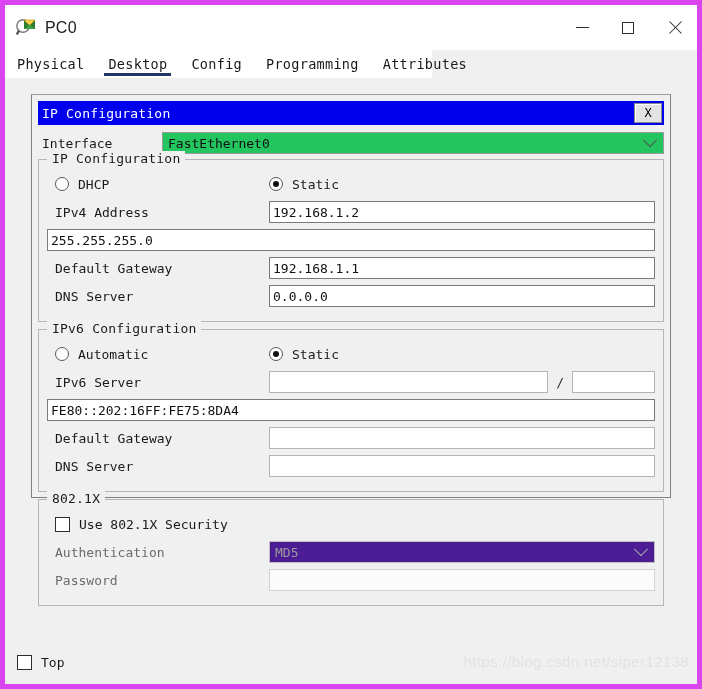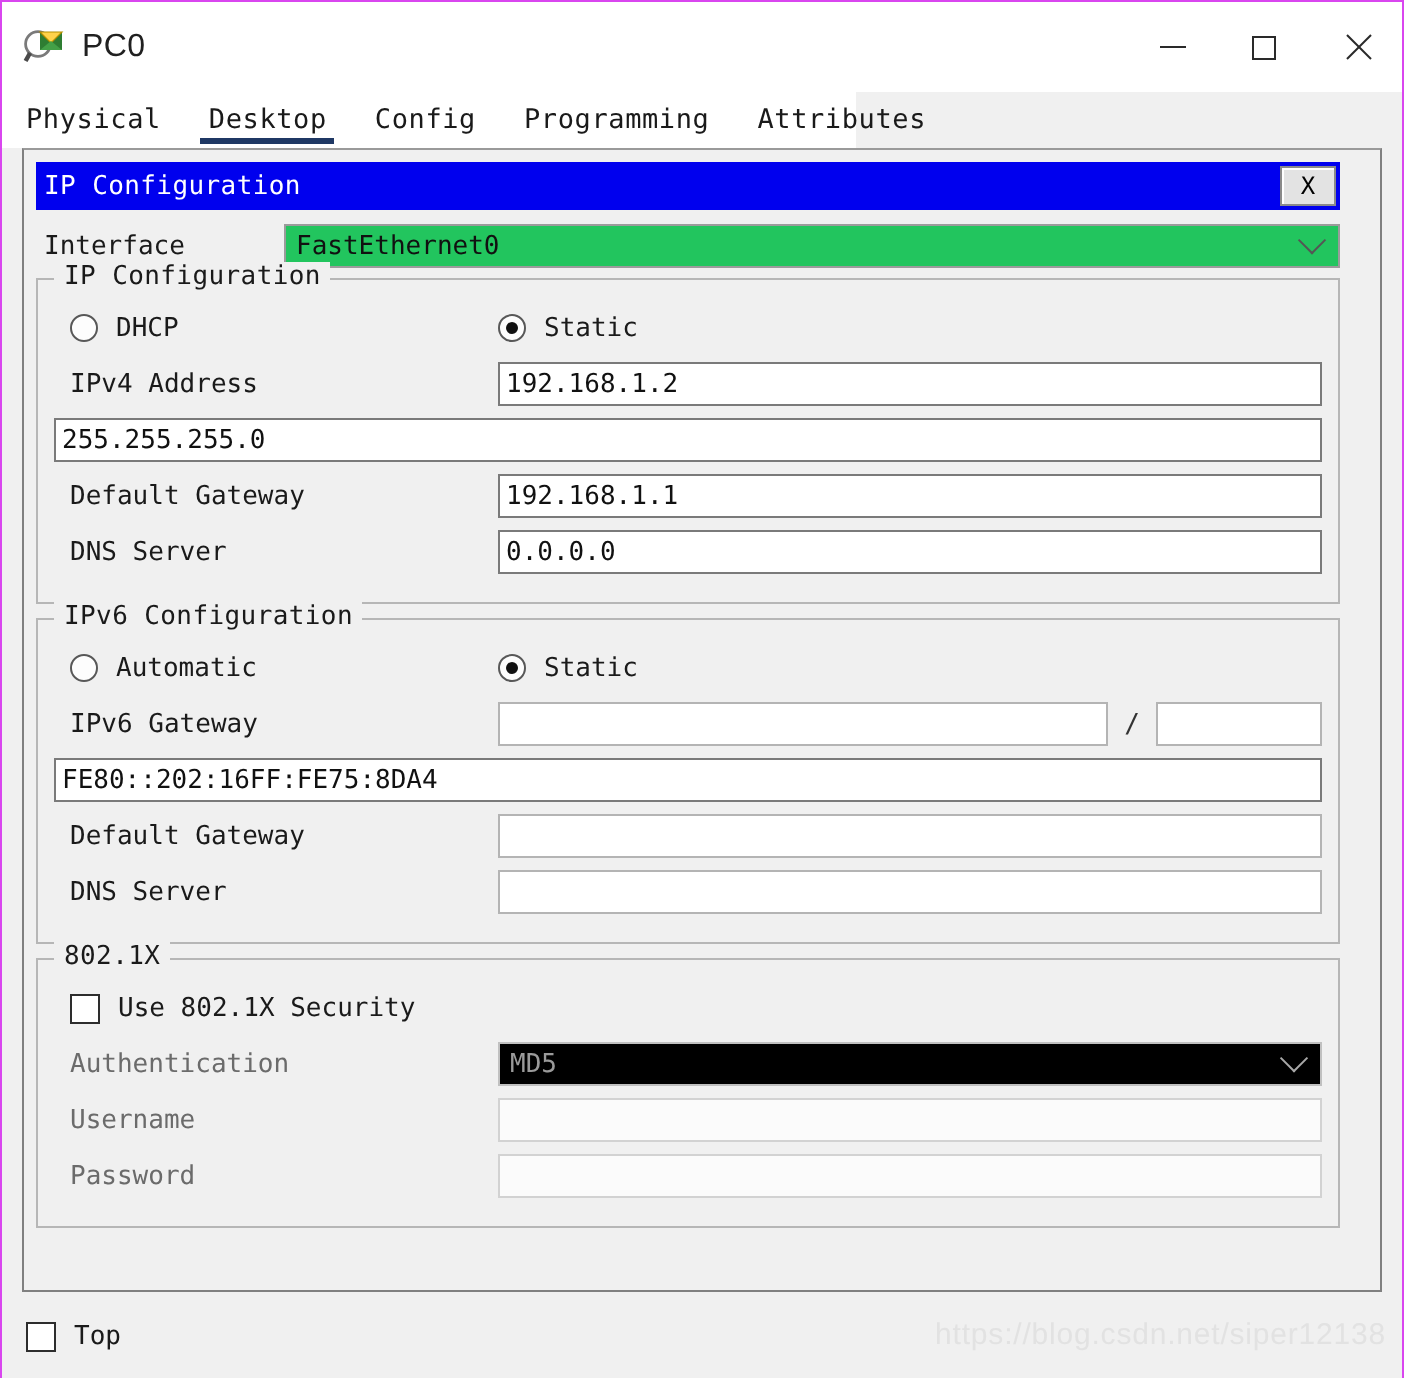--- a/index.html
+++ b/index.html
@@ -12,21 +12,21 @@
     background: #ffffff;
     font-family: "DejaVu Sans Mono", "Liberation Mono", monospace;
     overflow: hidden;
     -webkit-font-smoothing: none;
   }
   .window {
     position: relative;
     width: 702px;
     height: 689px;
     box-sizing: border-box;
-    border: 1px solid #d946ef;
+    border: 5px solid #d946ef;
     background: #f0f0f0;
     display: flex;
     flex-direction: column;
   }
   
   .titlebar {
     height: 45px;
     background: #ffffff;
     display: flex;
     align-items: center;
@@ -132,27 +132,27 @@
 
   
   .content {
     flex: 1 1 auto;
     background: #f0f0f0;
     padding: 0 10px;
     box-sizing: border-box;
     position: relative;
   }
   .outer-panel {
-    margin: 0;
+    margin: 16px;
     border: 1px solid #808080;
     border-top: 1px solid #9a9a9a;
     background: #f0f0f0;
-    height: 572px;
-    box-sizing: border-box;
-    padding: 6px 20px 0 6px;
+    height: 404px;
+    box-sizing: border-box;
+    padding: 6px 6px 0 6px;
   }
   .ipconf-bar {
     background: #0000ee;
     height: 24px;
     display: flex;
     align-items: center;
     justify-content: space-between;
     padding: 0 2px 0 4px;
     box-sizing: border-box;
   }
@@ -196,21 +196,21 @@
     border: 1px solid #9b9b9b;
     display: flex;
     align-items: center;
     padding: 0 4px 0 5px;
     box-sizing: border-box;
     font-size: 13px;
     color: #111;
     justify-content: space-between;
   }
   .combo.disabled {
-    background: #000000;
+    background: #4c1d95;
     border-color: #c0c0c0;
     color: #9a9a9a;
   }
   .chev {
     width: 9px; height: 9px;
     border-right: 1.4px solid #555;
     border-bottom: 1.4px solid #555;
     transform: rotate(45deg) translate(-2px,-2px);
     margin-right: 4px;
   }
@@ -446,21 +446,21 @@
               <span class="radio"></span>
               <span>Automatic</span>
             </label>
             <label class="radio-opt">
               <span class="radio checked"></span>
               <span>Static</span>
             </label>
           </div>
 
           <div class="field-row">
-            <span class="field-label">IPv6 Gateway</span>
+            <span class="field-label">IPv6 Server</span>
             <div class="textbox light"></div>
             <span class="slash">/</span>
             <div class="textbox light prefix-box"></div>
           </div>
 
           <div class="field-row">
             <div class="textbox">FE80::202:16FF:FE75:8DA4</div>
           </div>
           <div class="field-row">
             <span class="field-label">Default Gateway</span>
@@ -483,24 +483,20 @@
 
           <div class="field-row">
             <span class="field-label dim">Authentication</span>
             <div class="combo disabled">
               <span>MD5</span>
               <span class="chev"></span>
             </div>
           </div>
 
           <div class="field-row">
-            <span class="field-label dim">Username</span>
-            <div class="textbox disabled"></div>
-          </div>
-          <div class="field-row">
             <span class="field-label dim">Password</span>
             <div class="textbox disabled"></div>
           </div>
         </div>
       </div>
 
     </div>
   </div>
 
   <div class="bottombar">

